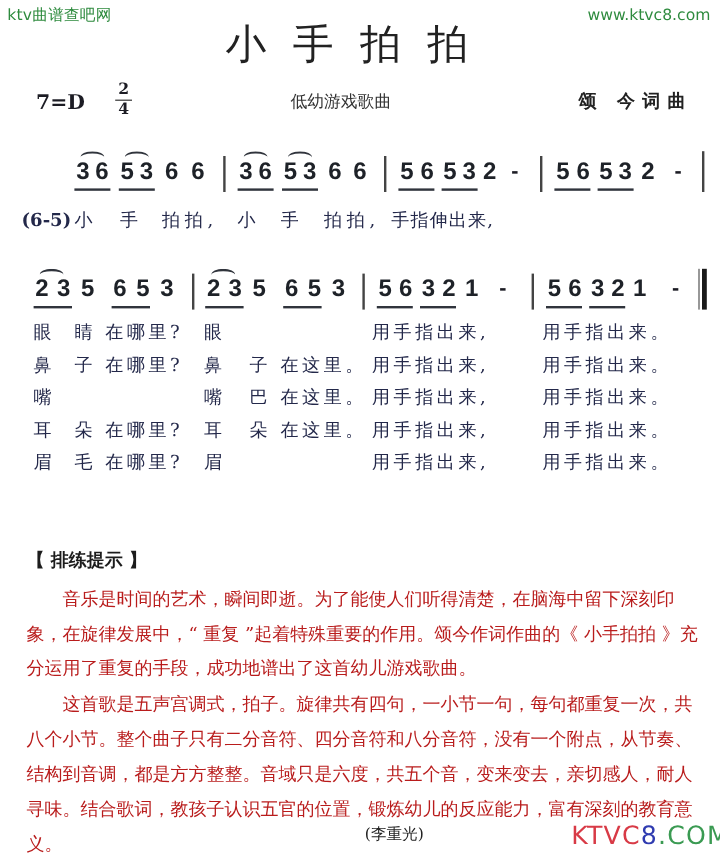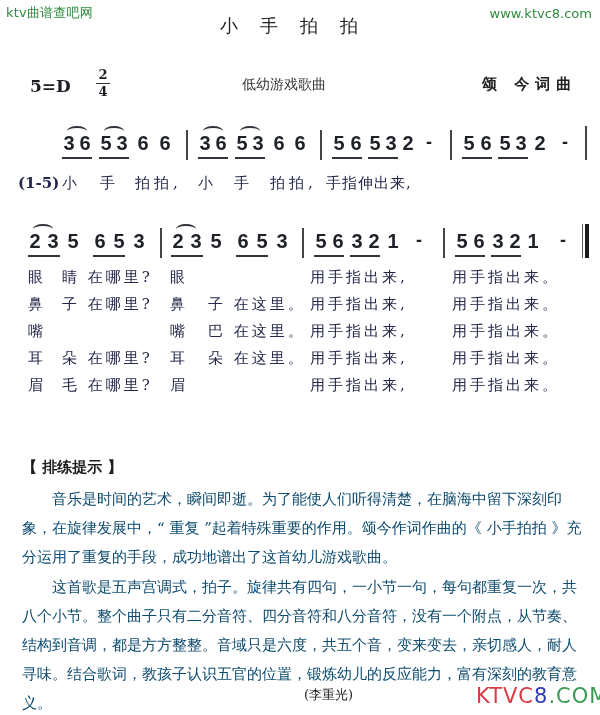--- a/index.html
+++ b/index.html
@@ -1,53 +1,53 @@
 <!DOCTYPE html>
 <html><head>
 <meta charset="utf-8">
 <style>
   html, body { margin:0; padding:0; background:#ffffff; }
   body { width:600px; height:715px; position:relative; overflow:hidden; color:#1c1c24; font-family:"DejaVu Sans", sans-serif; }
   .abs { position:absolute; }
   .wm-left { left:6px; top:4px; font-size:13px; color:#2e8b3e; letter-spacing:0.2px; }
   .wm-right { right:8px; top:6px; font-size:13px; color:#2e8b3e; }
-  .title { left:0; width:600px; top:14px; text-align:center; font-size:18px; letter-spacing:22px; color:#222; font-family:Liberation Serif, serif; font-weight:300; }
+  .title { left:0; width:600px; top:14px; text-align:center; font-size:34px; letter-spacing:22px; color:#222; font-family:Liberation Serif, serif; font-weight:300; }
   .key { left:30px; top:76px; font-family:"DejaVu Serif", serif; font-weight:bold; font-size:17px; }
   .ts { left:96px; top:68px; width:14px; text-align:center; font-family:"DejaVu Serif", serif; font-weight:bold; font-size:13px; line-height:14px; }
   .ts .bar { border-top:1px solid #333; margin:1px 0; }
   .subtitle { left:242px; top:76px; font-size:14px; color:#333; }
   .composer { left:482px; top:75px; font-size:15px; font-weight:bold; letter-spacing:6px; color:#222; font-family:"DejaVu Serif", serif; }
 
   .staff { left:0; width:600px; height:40px; }
   .note { position:absolute; font-family:"Liberation Sans", sans-serif; font-weight:bold; font-size:20px; color:#1e2228; top:0; width:14px; text-align:center; }
   .uline { position:absolute; height:2px; background:#30343c; }
   .slur { position:absolute; height:8px; border-top:2px solid #30343c; border-radius:50% 50% 0 0; }
   .barline { position:absolute; width:1.5px; background:#444; }
   .dash { position:absolute; font-family:"Liberation Sans", sans-serif; font-weight:bold; font-size:18px; top:0; }
 
   .lyric-row { position:absolute; left:0; width:600px; font-size:15px; color:#23284a; font-family:"DejaVu Serif", serif; }
   .lyric-row span { position:absolute; white-space:pre; }
 
   .tips-head { left:22px; top:458px; font-size:15px; font-weight:bold; color:#1c1c1c; }
-  .para { position:absolute; left:22px; width:565px; font-size:15px; line-height:29px; color:#0c4a6e; font-family:"DejaVu Serif", serif; }
+  .para { position:absolute; left:22px; width:565px; font-size:15px; line-height:29px; color:#b91c1c; font-family:"DejaVu Serif", serif; }
   .author { left:304px; top:686px; font-size:13px; color:#222; font-family:"DejaVu Serif", serif; }
   .ktv-logo { left:476px; top:684px; font-size:21px; font-family:"DejaVu Sans", sans-serif; letter-spacing:1px; }
   .ktv-logo .r { color:#d83a46; }
   .ktv-logo .b { color:#2f3bb0; }
   .ktv-logo .g { color:#3a9a52; }
 </style>
 </head>
 <body>
 
 <div class="abs wm-left">ktv曲谱查吧网</div>
 <div class="abs wm-right">www.ktvc8.com</div>
 
 <div class="abs title">小手拍拍</div>
 
-<div class="abs key">5=D</div>
+<div class="abs key">7=D</div>
 <div class="abs ts">
   <div>2</div>
   <div class="bar"></div>
   <div>4</div>
 </div>
 <div class="abs subtitle">低幼游戏歌曲</div>
 <div class="abs composer">颂 今词曲</div>
 
 <div class="abs staff" style="top:132px;">
 
@@ -90,21 +90,21 @@
   <span class="note" style="left:498px">5</span>
   <span class="note" style="left:514px">3</span>
   <span class="note" style="left:533px">2</span>
   <span class="dash" style="left:562px">-</span>
   <div class="uline" style="left:462px;top:25px;width:30px"></div>
   <div class="uline" style="left:498px;top:25px;width:30px"></div>
   <div class="barline" style="left:585px;top:-6px;height:34px"></div>
 </div>
 
 <div class="lyric-row" style="top:174px;height:22px">
-  <span style="left:18px;font-weight:bold">(1-5)</span>
+  <span style="left:18px;font-weight:bold">(6-5)</span>
   <span style="left:62px">小</span>
   <span style="left:100px">手</span>
   <span style="left:135px;letter-spacing:4px">拍拍,</span>
   <span style="left:198px">小</span>
   <span style="left:234px">手</span>
   <span style="left:270px;letter-spacing:4px">拍拍,</span>
   <span style="left:326px;letter-spacing:1px">手指伸出来,</span>
 </div>
 
 <div class="abs staff" style="top:230px;">

